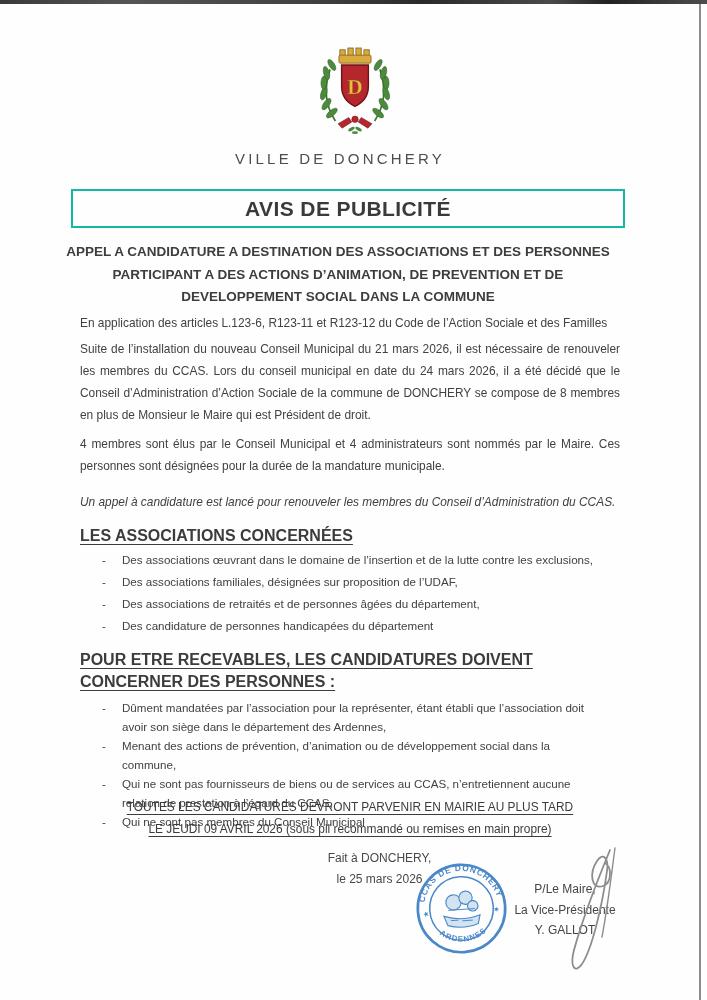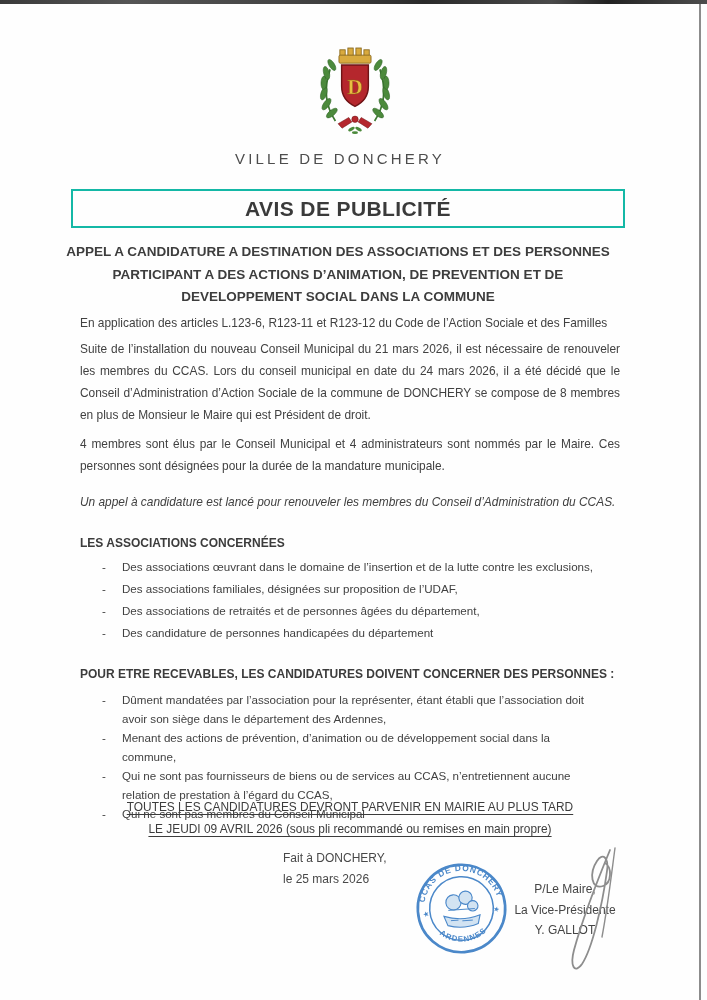--- a/index.html
+++ b/index.html
@@ -24,35 +24,35 @@
   .title-box span { font-size:21px; font-weight:bold; letter-spacing:.4px; color:#3a3a3a; }
 
   .subtitle { position:absolute; top:241px; left:8px; width:660px; text-align:center;
     font-size:13.5px; font-weight:bold; line-height:22.5px; color:#3d3d3d; }
 
   .content { position:absolute; left:80px; top:312px; width:540px; font-size:11.9px; line-height:22px; }
   .content p.just { text-align:justify; }
   .content .p2 { margin-top:4px; }
   .content .p3 { margin-top:7px; }
   .content .p4 { margin-top:14px;font-style:italic; }
-  .sec-heading { margin-top:19px; font-weight:bold; font-size:12px;
-    text-underline-offset:3px; text-decoration-thickness:1.2px; color:#3c3c3c; }
+  .sec-heading { margin-top:12px; font-weight:bold; font-size:16px;
+    text-decoration:underline; text-underline-offset:3px; text-decoration-thickness:1.2px; color:#3c3c3c; }
   ul.blist { list-style:none; }
   ul.blist li { display:flex; }
   ul.blist .dash { width:20px; margin-left:22px; flex:none; }
   .list1 { margin-top:2px; font-size:11.6px; line-height:22px; }
   .list1 li { white-space:nowrap; }
   .list2 { margin-top:5px; font-size:11.6px; line-height:19px; }
   .list2 li span.txt { display:block; width:480px; }
 
   .deadline { position:absolute; left:80px; top:796px; width:540px; text-align:center;
     font-size:11.9px; font-weight:normal; line-height:22px; color:#3c3c3c; }
   .deadline .u { text-decoration:underline; text-underline-offset:3px; text-decoration-thickness:1.3px; }
 
-  .place-date { position:absolute; left:283px; top:848px; width:165px; 
+  .place-date { position:absolute; left:297px; top:848px; width:165px; text-align:center;
     font-size:12px; line-height:21px; color:#484848; }
 
   .stamp { position:absolute; left:414px; top:861px; width:95px; height:95px; transform:rotate(-4deg); opacity:.92; }
 
   .sig-text { position:absolute; left:512px; top:879px; width:106px; text-align:center;
     font-size:12px; line-height:20.5px; color:#454545; }
 
   .sig-stroke { position:absolute; left:552px; top:845px; width:72px; height:148px; }
 </style>
 </head>

